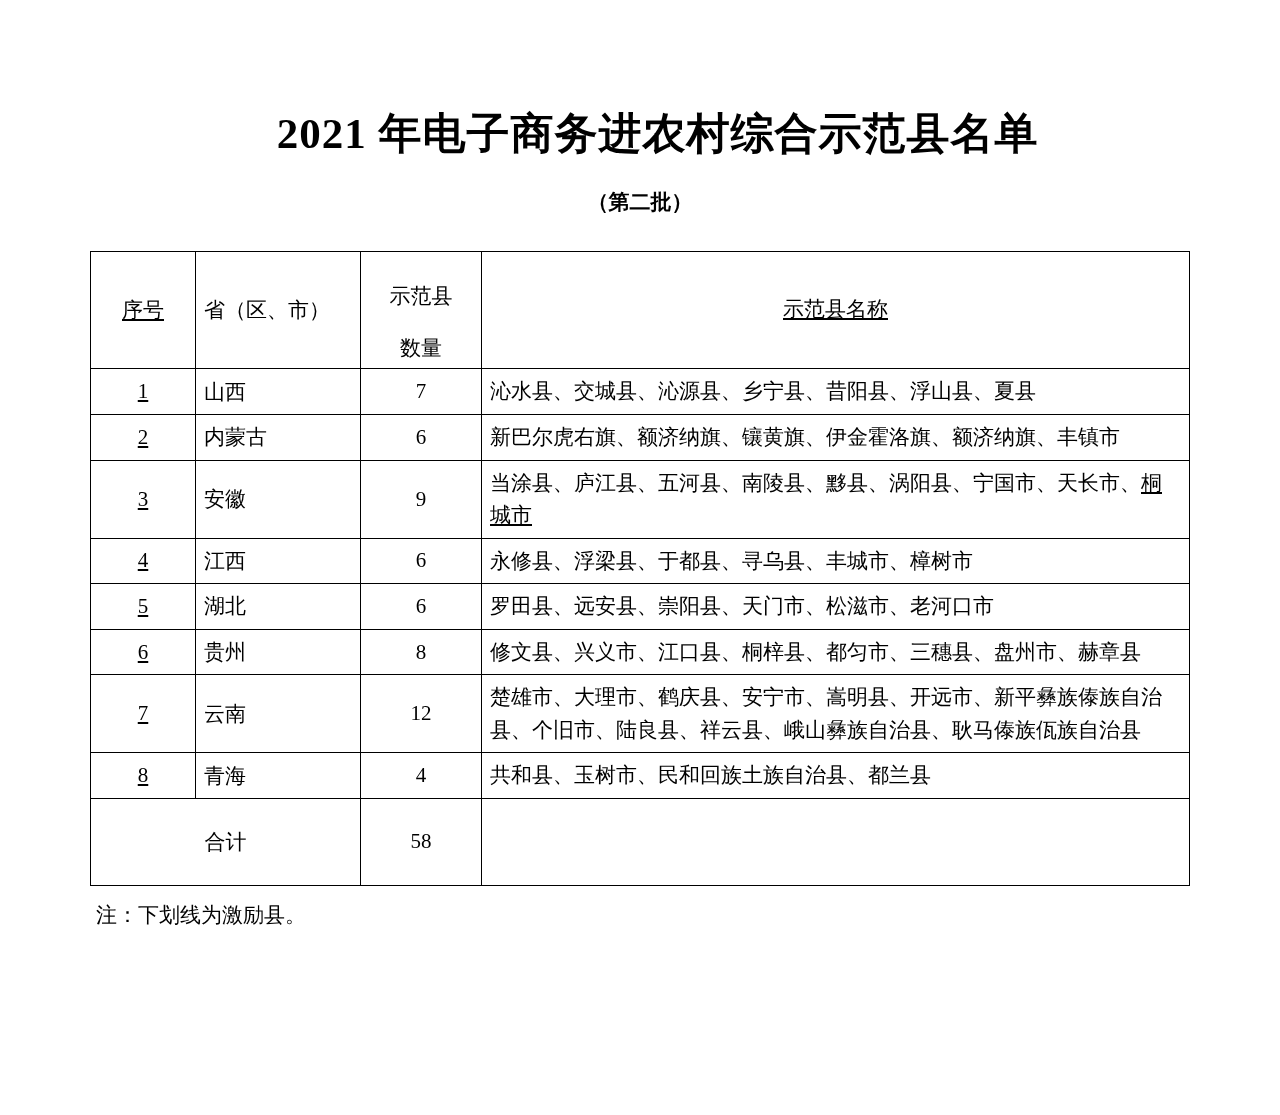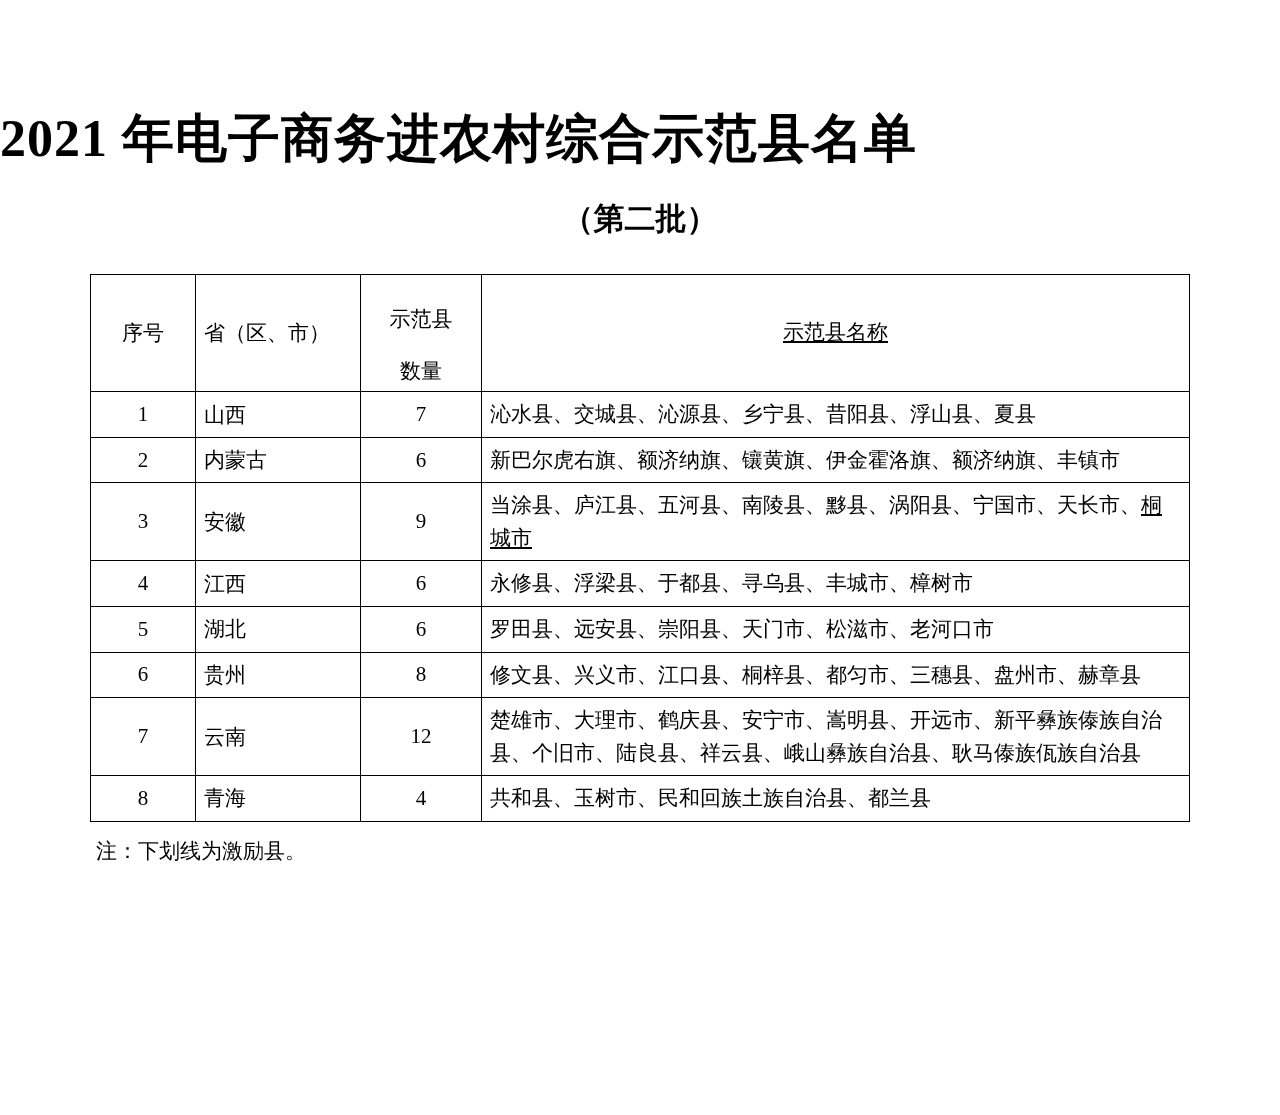--- a/index.html
+++ b/index.html
@@ -14,51 +14,52 @@
     color: #000000;
     overflow: hidden;
   }
   .page {
     width: 1280px;
     height: 1115px;
     position: relative;
     box-sizing: border-box;
   }
   .title-main {
-    text-align: left;
-    font-size: 52px;
+    text-align: center;
+    font-size: 43px;
     font-weight: bold;
     letter-spacing: 1px;
     margin-top: 108px;
     line-height: 1.2;
+    padding-left: 35px;
   }
   .title-sub {
     text-align: center;
-    font-size: 31px;
+    font-size: 21px;
     font-weight: bold;
     margin-top: 30px;
     line-height: 1.2;
   }
   .table-wrap {
     margin: 36px auto 0 auto;
     width: 1100px;
   }
   table.list {
     border-collapse: collapse;
     width: 100%;
     table-layout: fixed;
   }
   table.list td, table.list th {
     border: 1.5px solid #000000;
     font-size: 21px;
     font-weight: normal;
     padding: 6px 8px;
     vertical-align: middle;
   }
-  .col-no { width: 88px; text-align: center; }
+  .col-no { width: 88px; text-align: center; text-decoration: underline; }
   .col-prov { width: 148px; text-align: left; }
   .col-cnt { width: 104px; text-align: center; }
   .col-names { text-align: left; padding-left: 12px; padding-right: 10px; line-height: 1.52; }
   thead td {
     text-align: center;
     font-size: 21px;
     line-height: 1.35;
     height: 74px;
   }
   .names-cell { line-height: 1.55; }
@@ -138,19 +139,24 @@
           <td class="col-prov">云南</td>
           <td class="col-cnt">12</td>
           <td class="col-names names-cell">楚雄市、大理市、鹤庆县、安宁市、嵩明县、开远市、新平彝族傣族自治县、个旧市、陆良县、祥云县、峨山彝族自治县、耿马傣族佤族自治县</td>
         </tr>
         <tr>
           <td class="col-no">8</td>
           <td class="col-prov">青海</td>
           <td class="col-cnt">4</td>
           <td class="col-names names-cell">共和县、玉树市、民和回族土族自治县、都兰县</td>
         </tr>
+        <tr class="row-total">
+          <td class="total-label" colspan="2" style="height:74px;">合计</td>
+          <td class="col-cnt">58</td>
+          <td class="col-names total-empty"></td>
+        </tr>
       </tbody>
     </table>
   </div>
 
   <div class="note">注：下划线为激励县。</div>
 
 </div>
 
 </body></html>

